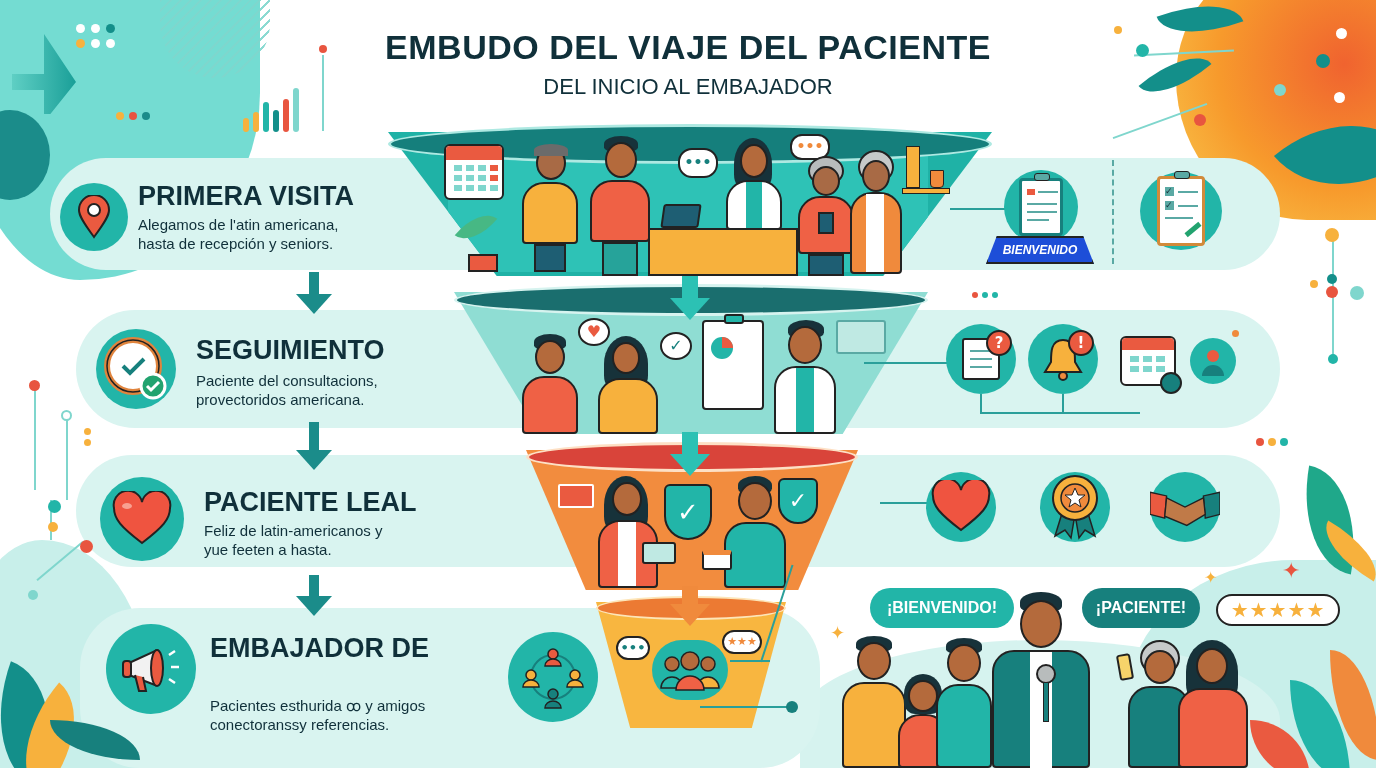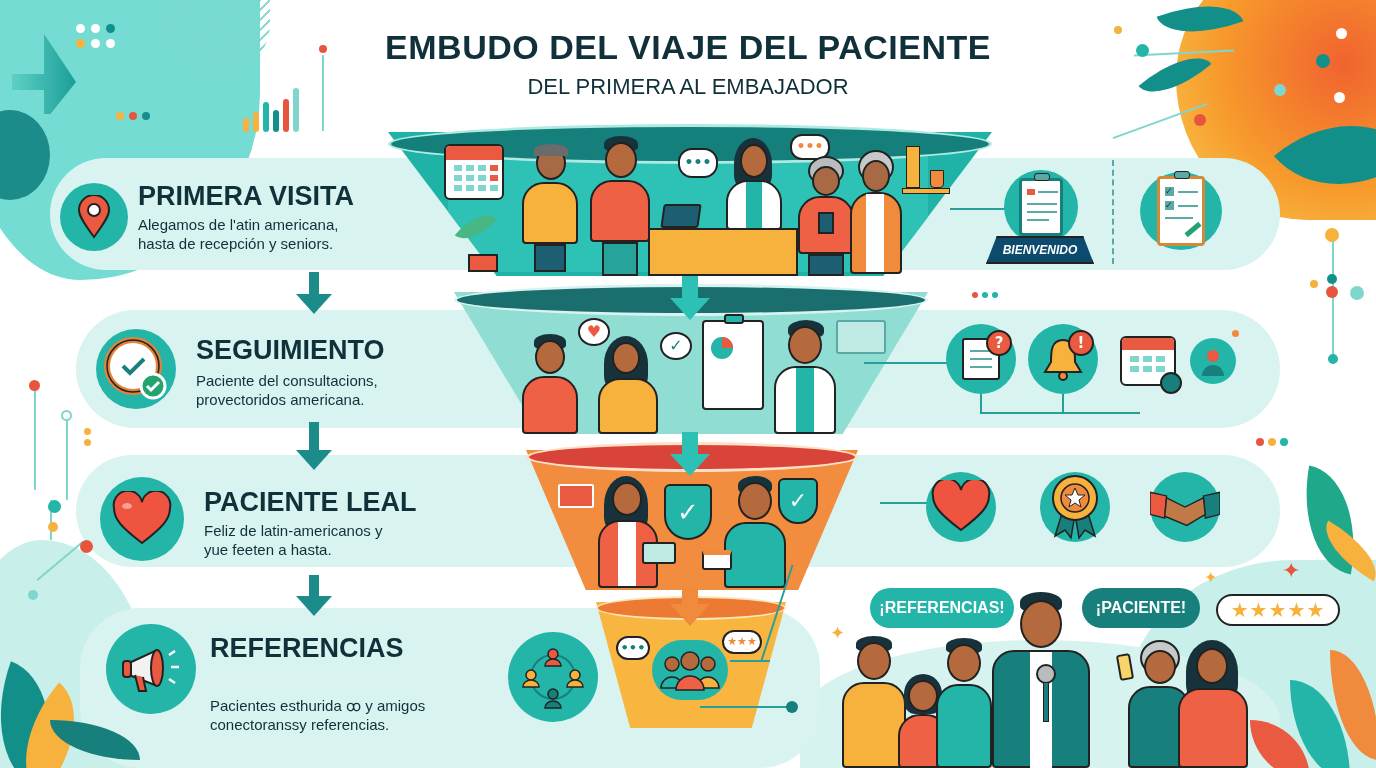--- a/index.html
+++ b/index.html
@@ -86,21 +86,21 @@
   <div class="dot" style="left:26px;top:14px;width:13px;height:13px;background:#22b5a8"></div>
   <div class="dot" style="left:4px;top:-4px;width:8px;height:8px;background:#f7b13d"></div>
   <div class="dot" style="left:84px;top:84px;width:12px;height:12px;background:#e8553f"></div>
   <div class="dot" style="left:164px;top:54px;width:12px;height:12px;background:#7fd6cd"></div>
   <div class="dot" style="left:206px;top:24px;width:14px;height:14px;background:#138f8a"></div>
   <div class="dot" style="left:226px;top:-2px;width:11px;height:11px;background:#fff"></div>
   <div class="dot" style="left:224px;top:62px;width:11px;height:11px;background:#fff"></div>
 </div>
 
 <div class="abs title">EMBUDO DEL VIAJE DEL PACIENTE</div>
-<div class="abs subtitle">DEL PRIMERA AL EMBAJADOR</div>
+<div class="abs subtitle">DEL INICIO AL EMBAJADOR</div>
 
 <div class="row" style="left:50px;top:158px;width:1230px;height:112px"></div>
 <div class="row" style="left:76px;top:310px;width:1204px;height:118px"></div>
 <div class="row" style="left:76px;top:455px;width:1204px;height:112px"></div>
 <div class="row" style="left:80px;top:608px;width:740px;height:160px"></div>
 
 <div class="stage-icon" style="left:60px;top:183px">
   <svg width="34" height="44" viewBox="0 0 34 44">
       <path d="M17 42 C5 26 2 20 2 15 A15 15 0 0 1 32 15 C32 20 29 26 17 42Z" fill="#ea5a40" stroke="#222" stroke-width="2"></path>
       <circle cx="17" cy="15" r="6" fill="#fff" stroke="#222" stroke-width="2"></circle>
@@ -151,21 +151,21 @@
 <div class="stage-icon" style="left:106px;top:624px;width:90px;height:90px">
   <svg width="64" height="56" viewBox="0 0 64 56">
       <path d="M10 22 L36 10 L36 44 L10 34Z" fill="#f2f2f2" stroke="#222" stroke-width="2"></path>
       <ellipse cx="38" cy="27" rx="6" ry="18" fill="#ea5a40" stroke="#222" stroke-width="2"></ellipse>
       <rect x="4" y="20" width="8" height="16" rx="3" fill="#ea5a40" stroke="#222" stroke-width="2"></rect>
       <path d="M16 34 L20 50 L27 50 L24 36" fill="#ea5a40" stroke="#222" stroke-width="2"></path>
       <path d="M50 14 l6 -4 M52 26 l8 0 M50 38 l6 4" stroke="#fff" stroke-width="2.5"></path>
     </svg>
 </div>
 <div class="stage-title" style="left:210px;top:634px;text-align:center">
-  <div>REFERENCIAS</div>
+  <div>EMBAJADOR DE</div>
 </div>
 <div class="stage-desc" style="left:210px;top:697px">
   <div>Pacientes esthurida ꝏ y amigos</div>
   <div>conectoranssy referencias.</div>
 </div>
 
 <div class="circ" style="left:508px;top:632px;width:90px;height:90px">
   <svg width="70" height="70" viewBox="0 0 70 70">
       <circle cx="35" cy="35" r="22" fill="none" stroke="#17807d" stroke-width="2"></circle>
       <g stroke="#222" stroke-width="1.5">
@@ -329,21 +329,21 @@
 <div class="circ" style="left:1004px;top:170px;width:74px;height:74px">
   <div style="width:44px;height:58px;background:#fff;border:3px solid #17807d;border-radius:4px;position:relative">
     <div class="abs" style="left:12px;top:-8px;width:16px;height:8px;background:#5aa9a4;border:1px solid #222;border-radius:3px"></div>
     <div class="abs" style="left:5px;top:8px;width:8px;height:6px;background:#ea5a40"></div>
     <div class="abs" style="left:16px;top:10px;width:20px;height:2px;background:#5aa9a4"></div>
     <div class="abs" style="left:5px;top:22px;width:30px;height:2px;background:#5aa9a4"></div>
     <div class="abs" style="left:5px;top:30px;width:30px;height:2px;background:#5aa9a4"></div>
     <div class="abs" style="left:5px;top:38px;width:22px;height:2px;background:#5aa9a4"></div>
   </div>
 </div>
-<div class="abs" style="left:986px;top:236px;width:108px;height:28px;background:#0c4a6e;border:2px solid #222;clip-path:polygon(10% 0,90% 0,100% 100%,0 100%);color:#fff;font-family:'Liberation Sans',sans-serif;font-weight:700;font-size:12px;font-style:italic;text-align:center;line-height:24px">BIENVENIDO</div>
+<div class="abs" style="left:986px;top:236px;width:108px;height:28px;background:#1d4ed8;border:2px solid #222;clip-path:polygon(10% 0,90% 0,100% 100%,0 100%);color:#fff;font-family:'Liberation Sans',sans-serif;font-weight:700;font-size:12px;font-style:italic;text-align:center;line-height:24px">BIENVENIDO</div>
 <div class="abs" style="left:1112px;top:160px;width:0;height:104px;border-left:2px dashed #5aa9a4"></div>
 <div class="circ" style="left:1140px;top:172px;width:82px;height:78px">
   <div style="width:48px;height:70px;background:#fff;border:3px solid #d28a3a;border-radius:4px;position:relative">
     <div class="abs" style="left:14px;top:-8px;width:16px;height:8px;background:#5aa9a4;border:1px solid #222;border-radius:3px"></div>
     <div class="abs" style="left:5px;top:8px;width:9px;height:9px;background:#5aa9a4;color:#17323a;font-size:9px;line-height:9px">✓</div>
     <div class="abs" style="left:18px;top:12px;width:20px;height:2px;background:#5aa9a4"></div>
     <div class="abs" style="left:5px;top:22px;width:9px;height:9px;background:#5aa9a4;color:#17323a;font-size:9px;line-height:9px">✓</div>
     <div class="abs" style="left:18px;top:26px;width:20px;height:2px;background:#5aa9a4"></div>
     <div class="abs" style="left:5px;top:38px;width:28px;height:2px;background:#5aa9a4"></div>
     <div class="abs" style="left:24px;top:48px;width:18px;height:5px;background:#22a36f;transform:rotate(-40deg)"></div>
@@ -409,21 +409,21 @@
       <path d="M76 6 L58 10 L60 34 L76 30Z" fill="#17807d" stroke="#222" stroke-width="1.5"></path>
       <path d="M18 12 L38 22 L58 12 L60 30 L40 42 L16 32Z" fill="#c07a48" stroke="#222" stroke-width="1.5"></path>
     </svg>
 </div>
 
 <div class="line" style="left:730px;top:660px;width:40px;height:2px"></div>
 <div class="line" style="left:760px;top:560px;width:2px;height:102px;transform:rotate(18deg);transform-origin:bottom"></div>
 <div class="line" style="left:700px;top:706px;width:90px;height:2px"></div>
 <div class="dot" style="left:786px;top:701px;width:12px;height:12px;background:#17807d"></div>
 
-<div class="bubble" style="left:870px;top:588px;width:144px;height:40px;background:#22b5a8">¡REFERENCIAS!</div>
+<div class="bubble" style="left:870px;top:588px;width:144px;height:40px;background:#22b5a8">¡BIENVENIDO!</div>
 <div class="bubble" style="left:1082px;top:588px;width:118px;height:40px;background:#17807d">¡PACIENTE!</div>
 <div class="abs" style="left:1216px;top:594px;width:124px;height:32px;background:#fff;border:2px solid #222;border-radius:16px;color:#f7b13d;font-size:20px;text-align:center;line-height:28px;letter-spacing:1px">★★★★★</div>
 
 <div class="person" style="left:842px;top:636px;width:64px;height:132px">
   <div class="hair" style="left:14px;top:0;width:36px;height:16px"></div>
   <div class="head" style="left:15px;top:6px;width:34px;height:38px"></div>
   <div class="body" style="left:0;top:46px;width:64px;height:86px;background:#f7b13d"></div>
 </div>
 <div class="person" style="left:898px;top:674px;width:50px;height:94px">
   <div class="hair" style="left:6px;top:0;width:38px;height:40px;border-radius:50% 50% 30% 30%"></div>

